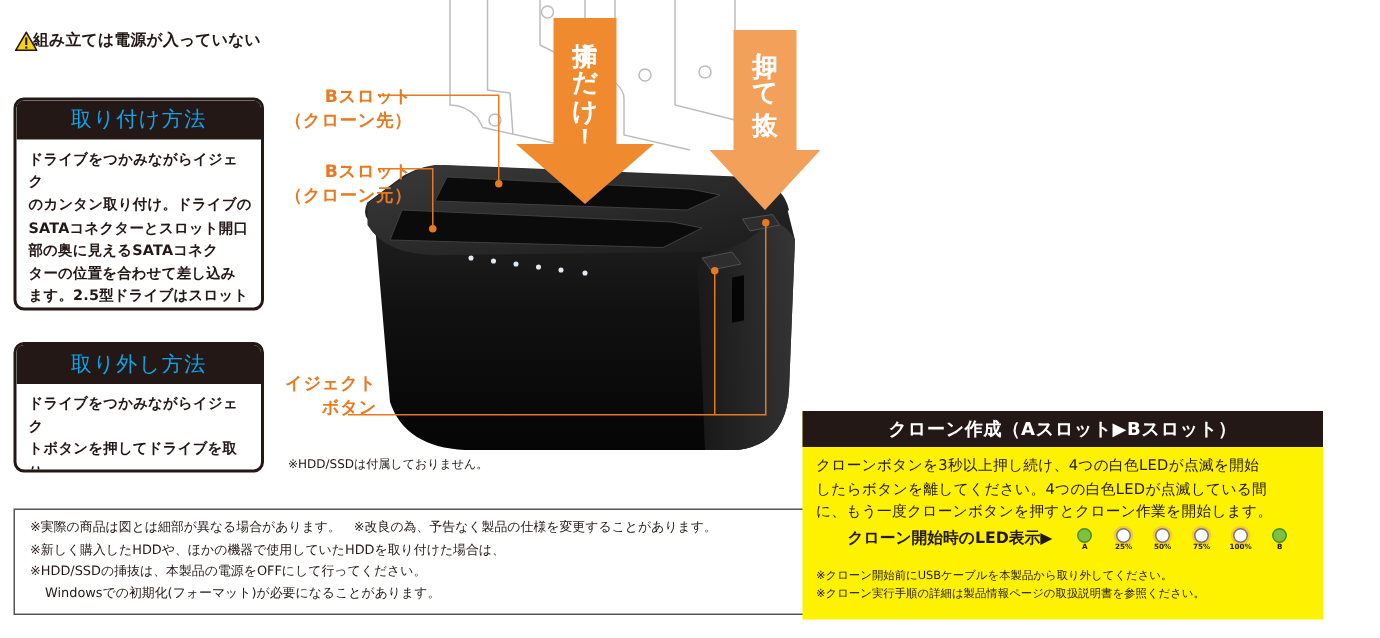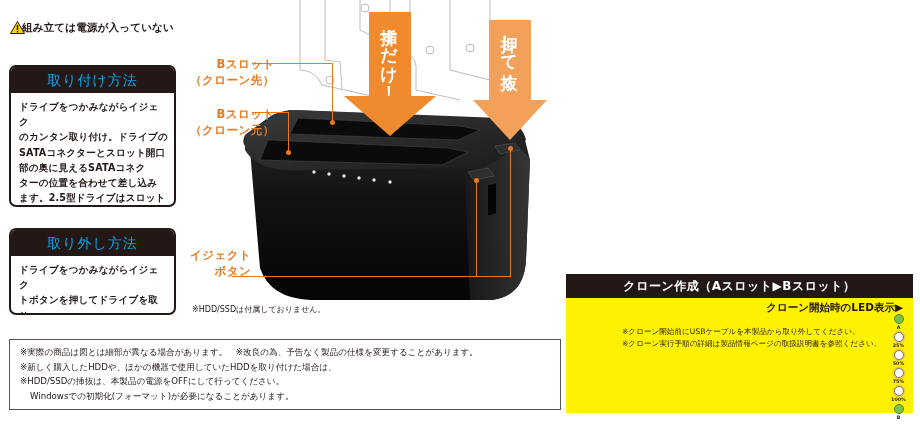--- a/index.html
+++ b/index.html
@@ -32,31 +32,31 @@
   .arrow { position: absolute; }
   .arrow .shaft { position: absolute; background: #f08a2e; color: #fff; font-weight: bold; writing-mode: vertical-rl; text-orientation: upright; display: flex; align-items: center; justify-content: flex-start; }
   .arrow .head { position: absolute; width: 0; height: 0; border-left-style: solid; border-right-style: solid; border-top-style: solid; border-left-color: transparent; border-right-color: transparent; }
 
   
   .notes { position: absolute; left: 9px; top: 339px; width: 552px; height: 71px; border: 1px solid #555; padding: 5px 10px; font-size: 8.6px; line-height: 14.6px; color: #231815; }
   .notes .row { white-space: nowrap; }
   .notes .indent { padding-left: 10px; }
 
   
-  .clone { position: absolute; left: 566px; top: 274px; width: 347px; height: 139px; background: #fff200; }
+  .clone { position: absolute; left: 535px; top: 274px; width: 347px; height: 139px; background: #fff200; }
   .clone .head { background: #231815; color: #fff; font-weight: bold; font-size: 12px; text-align: center; height: 24px; line-height: 24px; letter-spacing: 0.5px; }
   .clone .desc { padding: 5px 9px 0 9px; font-size: 9.8px; line-height: 15.5px; color: #231815; letter-spacing: 0.2px; }
-  .led-row { display: flex; align-items: flex-end; margin-top: 2px; padding-left: 30px; height: 26px; flex-direction: column; }
+  .led-row { display: flex; align-items: flex-start; margin-top: 2px; padding-left: 30px; height: 26px; }
   .led-label { font-weight: bold; font-size: 10.5px; line-height: 14px; margin-right: 10px; white-space: nowrap; }
   .led { width: 23px; margin-right: 3px; text-align: center; }
   .led .dot { width: 10px; height: 10px; border-radius: 50%; margin: 0 auto; }
   .led .dot.green { background: #7cc242; border: 1px solid #4f8b22; }
   .led .dot.white { background: #fff; border: 1px solid #777; box-shadow: 0 0 0 1.5px #f6c93a; }
   .led .cap { font-size: 4.8px; line-height: 8px; font-weight: bold; }
-  .clone .foot { padding: 0 9px; font-size: 7.6px; line-height: 12px; margin-left: 47px; }
+  .clone .foot { padding: 0 9px; font-size: 7.6px; line-height: 12px; }
 </style>
 </head>
 <body>
 
 <div class="warning">
   <svg class="warning-icon" viewBox="0 0 15 13">
     <polygon points="7.5,0.5 14.5,12.5 0.5,12.5" fill="#f7d117" stroke="#231815" stroke-width="1"></polygon>
     <rect x="6.8" y="4" width="1.4" height="5" fill="#231815"></rect>
     <rect x="6.8" y="10" width="1.4" height="1.4" fill="#231815"></rect>
   </svg>
@@ -182,20 +182,25 @@
 
 <div class="notes">
   <div class="row">※実際の商品は図とは細部が異なる場合があります。　※改良の為、予告なく製品の仕様を変更することがあります。</div>
   <div class="row">※新しく購入したHDDや、ほかの機器で使用していたHDDを取り付けた場合は、</div>
   <div class="row">※HDD/SSDの挿抜は、本製品の電源をOFFにして行ってください。</div>
   <div class="row indent">Windowsでの初期化(フォーマット)が必要になることがあります。</div>
 </div>
 
 <div class="clone">
   <div class="head">クローン作成（Aスロット▶Bスロット）</div>
+  <div class="desc">
+    <div>クローンボタンを3秒以上押し続け、4つの白色LEDが点滅を開始</div>
+    <div>したらボタンを離してください。4つの白色LEDが点滅している間</div>
+    <div>に、もう一度クローンボタンを押すとクローン作業を開始します。</div>
+  </div>
   <div class="led-row">
     <span class="led-label">クローン開始時のLED表示▶</span>
     <div class="led">
         <div class="dot green"></div>
         <div class="cap">A</div>
       </div>
     <div class="led">
         <div class="dot white"></div>
         <div class="cap">25%</div>
       </div>

